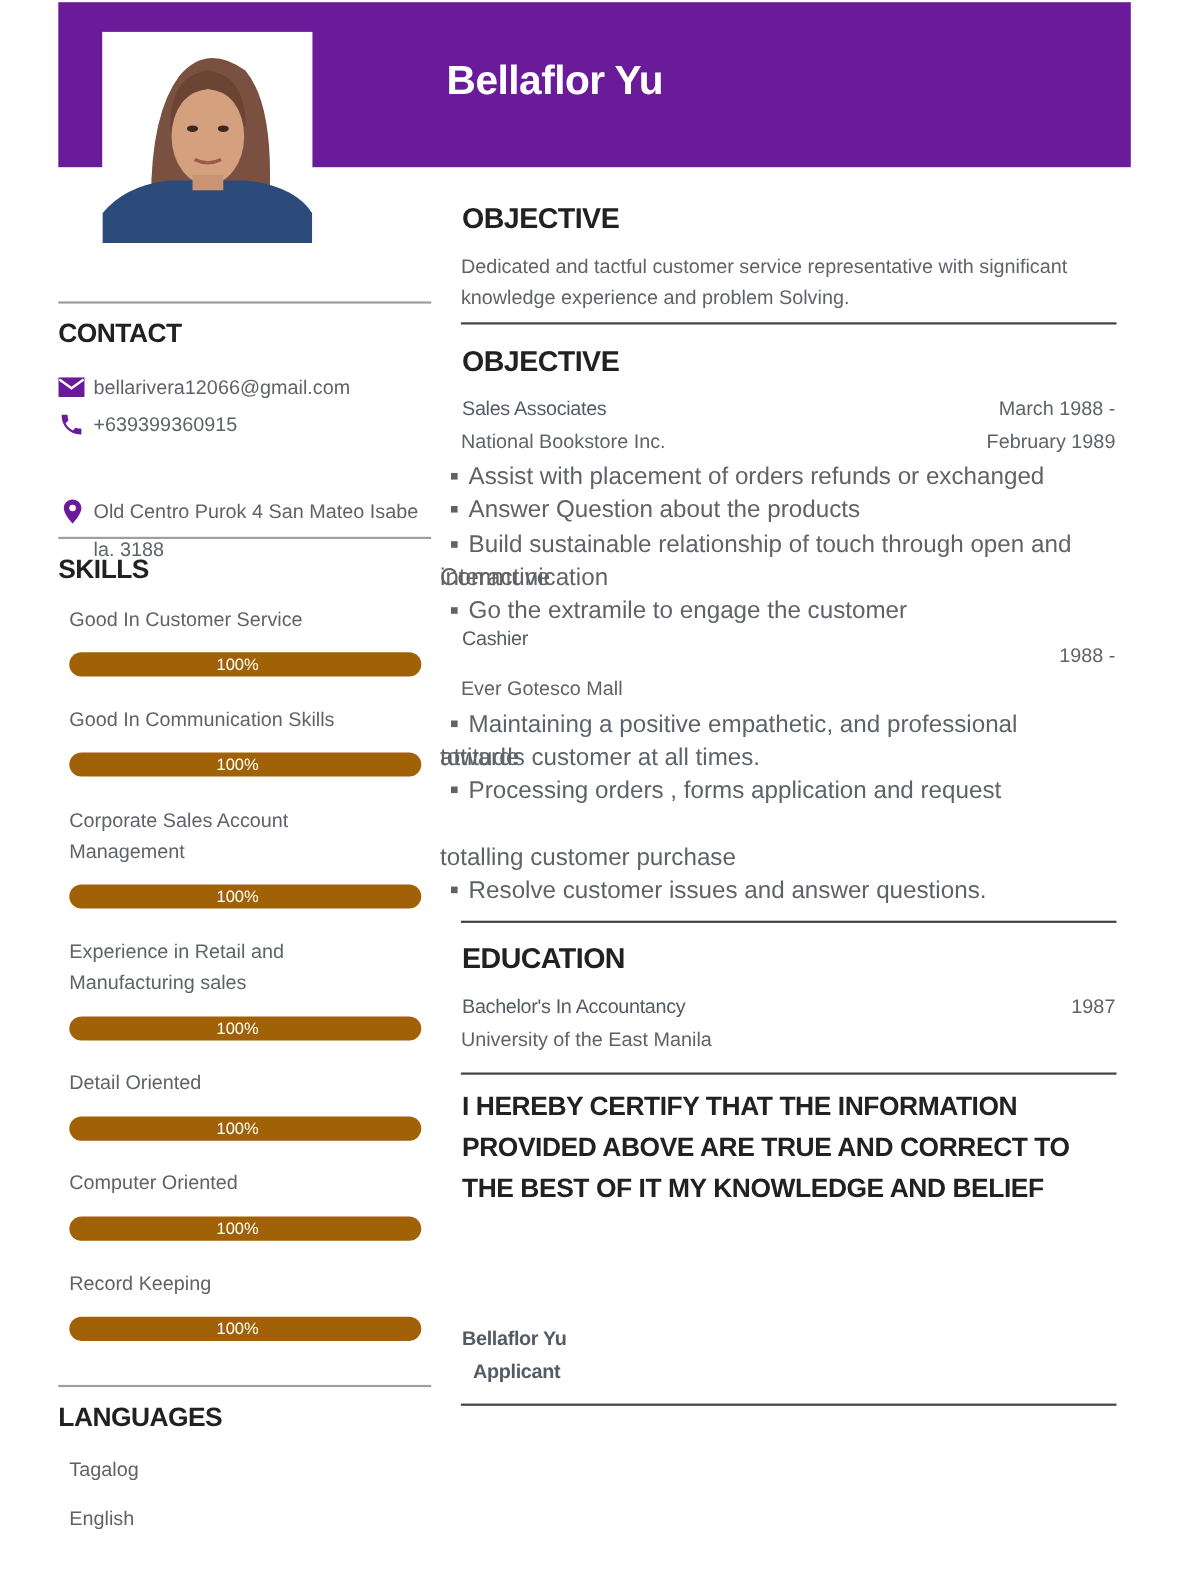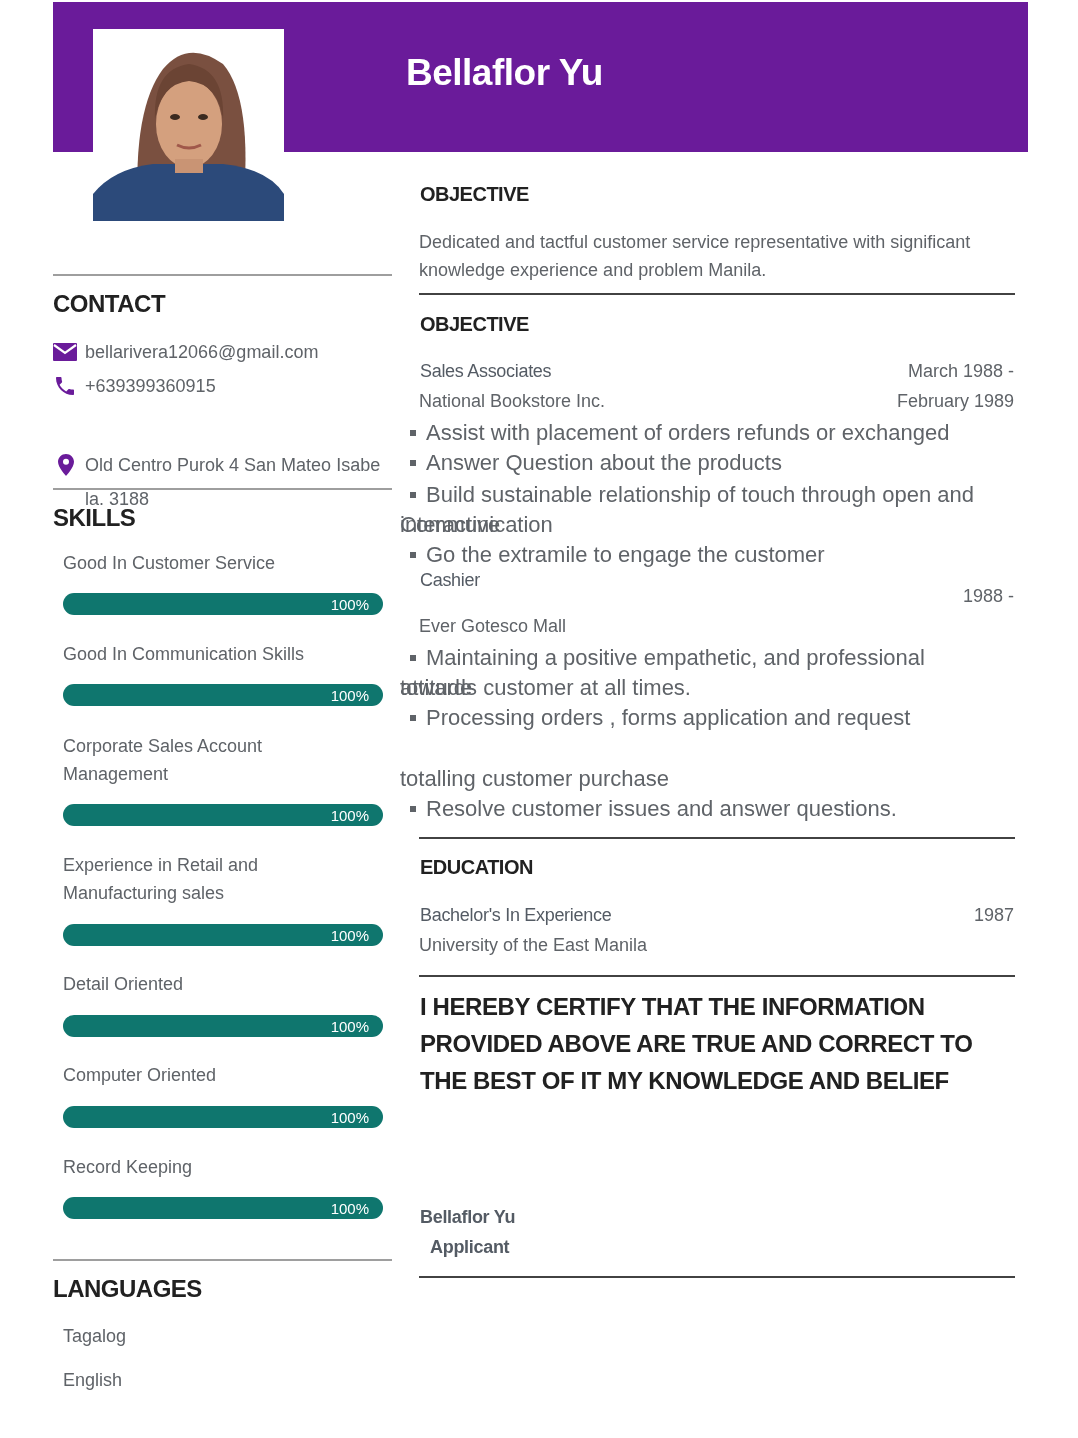--- a/index.html
+++ b/index.html
@@ -30,27 +30,27 @@
   .contact-row {
     position: absolute; left: 53px; width: 340px; display: flex; align-items: flex-start;
     font-size: 18px; color: #5f6368; line-height: 34px;
   }
   .contact-row .ic { width: 32px; height: 34px; display: flex; align-items: center; justify-content: flex-start; flex: none; }
   .contact-row .txt { flex: 1; }
 
   .skill-label { position: absolute; left: 63px; width: 300px; font-size: 18px; color: #5f6368; line-height: 28px; }
   .skill-bar {
     position: absolute; left: 63px; width: 320px; height: 22px; border-radius: 11px;
-    background: #0f766e; color: #fff; font-size: 15px; text-align: right; padding-right: 14px; line-height: 23px;
+    background: #a16207; color: #fff; font-size: 15px; text-align: center; padding-right: 14px; line-height: 23px;
   }
   .lang { position: absolute; left: 63px; font-size: 18px; color: #5f6368; }
 
   
   .divider-right { position: absolute; left: 419px; width: 596px; height: 2px; background: #424242; }
-  .sec-title-right { position: absolute; left: 420px; font-size: 20px; font-weight: 700; color: #212121; letter-spacing: -0.5px; }
+  .sec-title-right { position: absolute; left: 420px; font-size: 26px; font-weight: 700; color: #212121; letter-spacing: -0.5px; }
   .para { position: absolute; left: 419px; width: 600px; font-size: 18px; color: #5f6368; line-height: 28px; }
   .job-title { position: absolute; left: 420px; font-size: 18px; font-weight: 400; color: #545b64; letter-spacing: -0.3px; }
   .job-right { position: absolute; right: 64px; font-size: 18px; color: #5f6368; text-align: right; }
   .job-company { position: absolute; left: 419px; font-size: 18px; color: #5f6368; }
   .bullet { position: absolute; left: 400px; width: 600px; font-size: 22px; color: #5f6368; line-height: 30px; }
   .bullet .sq { display: inline-block; width: 6px; height: 6px; background: #5f6368; margin: 0 10px 3px 10px; vertical-align: middle; }
   .certify { position: absolute; left: 420px; width: 600px; font-size: 24px; font-weight: 700; color: #212121; line-height: 37px; letter-spacing: -0.4px; }
   .sign-name { position: absolute; left: 420px; font-size: 18px; font-weight: 700; color: #545b64; letter-spacing: -0.3px; }
   .sign-role { position: absolute; left: 430px; font-size: 18px; font-weight: 700; color: #545b64; letter-spacing: -0.3px; }
 </style>
@@ -129,21 +129,21 @@
 
   <div class="skill-label" style="top:1153px;">Record Keeping</div>
   <div class="skill-bar" style="top:1197px;">100%</div>
 
   <div class="divider-left" style="top:1259px;"></div>
   <div class="sec-title-left" style="top:1275px;">LANGUAGES</div>
   <div class="lang" style="top:1326px;">Tagalog</div>
   <div class="lang" style="top:1370px;">English</div>
 
   <div class="sec-title-right" style="top:183px;">OBJECTIVE</div>
-  <div class="para" style="top:228px;">Dedicated and tactful customer service representative with significant knowledge experience and problem Manila.</div>
+  <div class="para" style="top:228px;">Dedicated and tactful customer service representative with significant knowledge experience and problem Solving.</div>
   <div class="divider-right" style="top:293px;"></div>
 
   <div class="sec-title-right" style="top:313px;">OBJECTIVE</div>
 
   <div class="job-title" style="top:361px;">Sales Associates</div>
   <div class="job-right" style="top:361px;">March 1988 -</div>
   <div class="job-company" style="top:391px;">National Bookstore Inc.</div>
   <div class="job-right" style="top:391px;">February 1989</div>
   <div class="bullet" style="top:418px;"><span class="sq"></span><span>Assist with placement of orders refunds or exchanged</span></div>
   <div class="bullet" style="top:448px;"><span class="sq"></span><span>Answer Question about the products</span></div>
@@ -156,21 +156,21 @@
   <div class="job-company" style="top:616px;">Ever Gotesco Mall</div>
   <div class="bullet" style="top:643px;"><span class="sq"></span><span>Maintaining a positive empathetic, and professional attitude</span></div>
   <div class="bullet" style="top:673px;">towards customer at all times.</div>
   <div class="bullet" style="top:703px;"><span class="sq"></span><span>Processing orders , forms application and request</span></div>
   <div class="bullet" style="top:764px;">totalling customer purchase</div>
   <div class="bullet" style="top:794px;"><span class="sq"></span><span>Resolve customer issues and answer questions.</span></div>
 
   <div class="divider-right" style="top:837px;"></div>
 
   <div class="sec-title-right" style="top:856px;">EDUCATION</div>
-  <div class="job-title" style="top:905px;">Bachelor's In Experience</div>
+  <div class="job-title" style="top:905px;">Bachelor's In Accountancy</div>
   <div class="job-right" style="top:905px;">1987</div>
   <div class="job-company" style="top:935px;">University of the East Manila</div>
 
   <div class="divider-right" style="top:975px;"></div>
 
   <div class="certify" style="top:988px;">I HEREBY CERTIFY THAT THE INFORMATION PROVIDED ABOVE ARE TRUE AND CORRECT TO THE BEST OF IT MY KNOWLEDGE AND BELIEF</div>
 
   <div class="sign-name" style="top:1207px;">Bellaflor Yu</div>
   <div class="sign-role" style="top:1237px;">Applicant</div>
 

